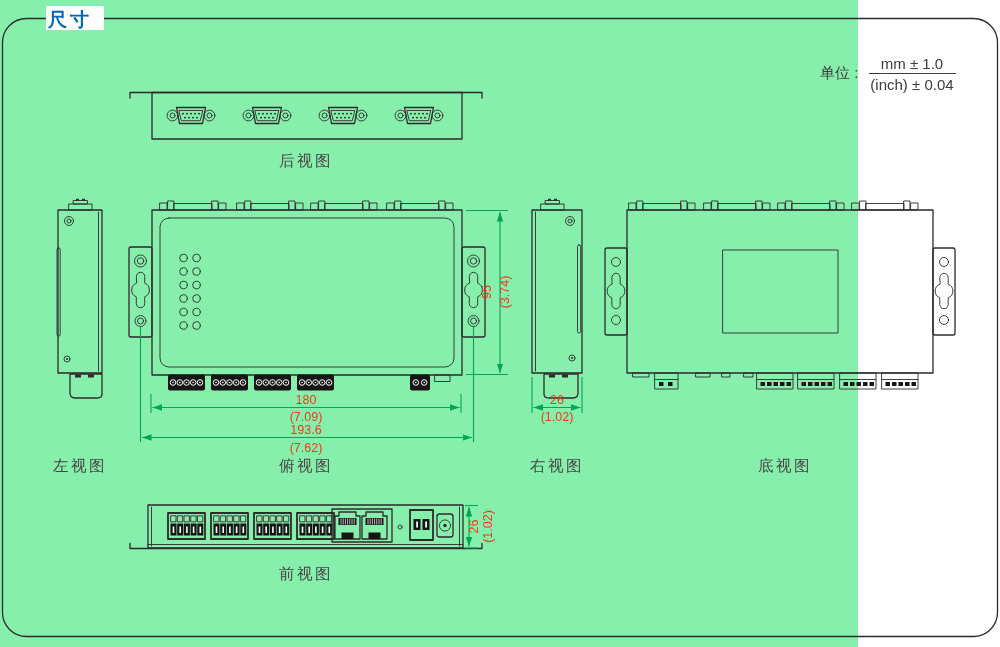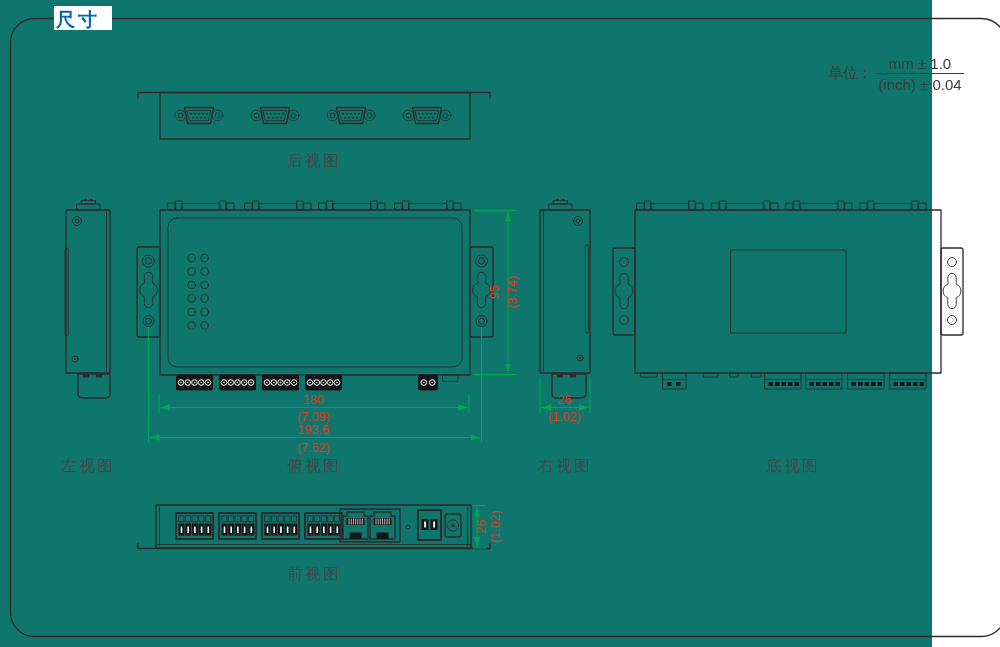--- a/index.html
+++ b/index.html
@@ -1,17 +1,17 @@
 <!DOCTYPE html>
 <html><head>
 <meta charset="utf-8">
 <style>
   html,body { margin:0; padding:0; background:#ffffff; }
-  .stage { position:relative; width:924px; height:647px; background:#0f766e;
-           font-family:"Liberation Sans", sans-serif;padding-left:8px; }
+  .stage { position:relative; width:858px; height:647px; background:#86efac;
+           font-family:"Liberation Sans", sans-serif; }
   svg { display:block; }
   .o    { fill:none; stroke:#2e2a2b; stroke-width:1.3; stroke-linejoin:round; stroke-linecap:round; }
   .thin { stroke-width:0.9; }
   .hv   { stroke-width:1.8; }
   .grn  { fill:none; stroke:#00a651; stroke-width:1.1; }
   .dimtxt { fill:#f0391a; font-size:12.5px; text-anchor:middle; font-family:"Liberation Sans",sans-serif; }
   .lbl  { fill:#494544; font-size:15.5px; letter-spacing:2.5px; text-anchor:middle; font-family:"Liberation Sans",sans-serif; }
   .unit { fill:#3e3a39; font-size:15px; font-family:"Liberation Sans",sans-serif; }
   .title{ fill:#0067b5; font-size:19px; font-weight:bold; letter-spacing:3px; font-family:"Liberation Sans",sans-serif; }
 </style>

